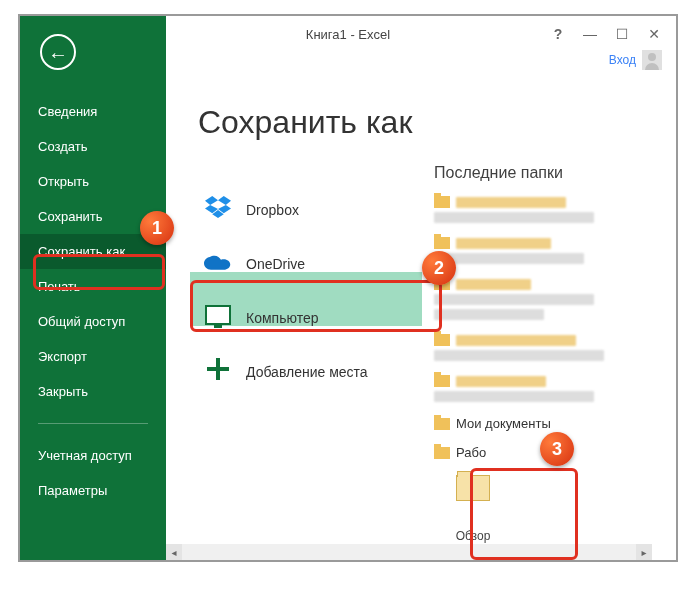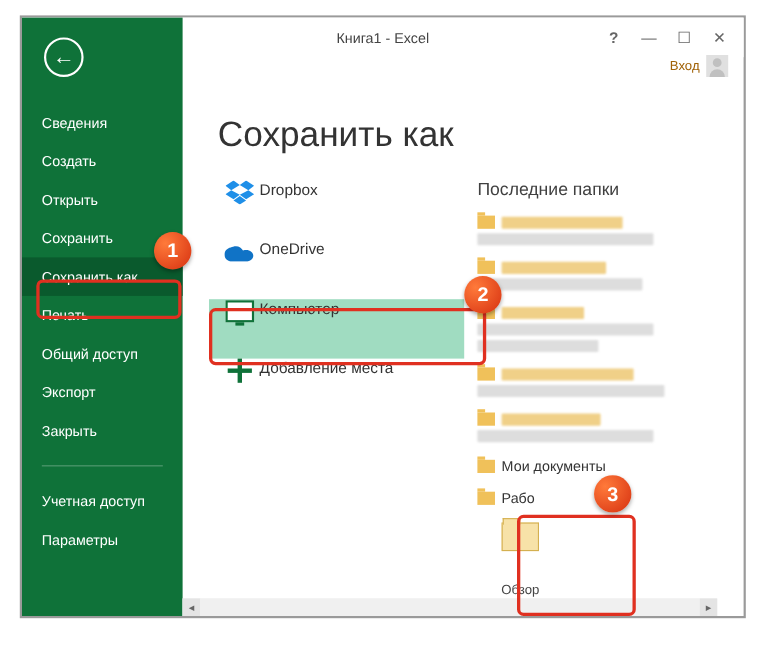--- a/index.html
+++ b/index.html
@@ -7,37 +7,37 @@
 
 .container { border: 2px solid #9a9a9a; width: 660px; height: 548px; margin: 14px 18px; position: relative; background: #fff; }
 
 .titlebar { height: 36px; display: flex; align-items: center; justify-content: center; position: relative; background: #fff; }
 .titlebar-title { font-size: 13px; color: #444; }
 .titlebar-controls { position: absolute; right: 6px; top: 6px; display: flex; align-items: center; gap: 0; }
 .tb-btn { width: 32px; height: 24px; display:flex; align-items:center; justify-content:center; color:#666; font-size:14px; }
 .tb-help { font-weight: bold; }
 
 .loginrow { position: absolute; right: 14px; top: 34px; display:flex; align-items:center; gap:6px; }
-.loginrow span { font-size: 12px; color: #a16207; }
+.loginrow span { font-size: 12px; color: #3b82f6; }
 .avatar { width: 20px; height: 20px; background: #e0e0e0; position: relative; }
 .avatar::before { content:""; position:absolute; top:3px; left:6px; width:8px; height:8px; background:#c0c0c0; border-radius:50%; }
 .avatar::after { content:""; position:absolute; bottom:0; left:3px; width:14px; height:7px; background:#c0c0c0; border-radius:7px 7px 0 0; }
 
 .sidebar { position:absolute; left:0; top:0; bottom:0; width:146px; background:#0f7239; color:#fff; padding-top: 18px; }
 .back-btn { width:36px; height:36px; border:2px solid #fff; border-radius:50%; margin-left:20px; margin-bottom:24px; display:flex; align-items:center; justify-content:center; }
 .back-arrow { font-size:20px; color:#fff; line-height:1; }
 .nav-item { padding: 10px 18px; font-size: 13px; color: #fff; cursor:pointer; position:relative; }
 .nav-item.active { background: #0a5a2d; }
 .nav-divider { height:1px; background:rgba(255,255,255,0.3); margin:14px 18px; }
 
 .main { position:absolute; left:146px; right:0; top:56px; bottom:6px; display:flex; }
 .page-title { position:absolute; left:178px; top:88px; font-size:32px; font-weight:300; color:#333; }
 
 .places { width: 256px; padding-top: 92px; padding-left: 24px; }
-.place-item { display:flex; align-items:flex-start; height:54px; padding-left:14px; gap:4px; cursor:pointer; }
+.place-item { display:flex; align-items:flex-end; height:54px; padding-left:14px; gap:14px; cursor:pointer; }
 .place-item.selected { background:#a0dcc1; }
 .place-label { font-size:14px; color:#333; }
 
 .icon-box { width:28px; height:22px; display:flex; align-items:center; justify-content:center; }
 .dropbox-icon svg { width:26px; height:22px; }
 .onedrive-icon svg { width:28px; height:18px; }
 .computer-icon { width:26px; height:20px; border:2px solid #0f7239; background:#fff; position:relative; }
 .computer-icon::after { content:""; position:absolute; bottom:-5px; left:7px; width:8px; height:3px; background:#0f7239; }
 .plus-icon { width:22px; height:22px; position:relative; }
 .plus-icon::before { content:""; position:absolute; left:9px; top:0; width:4px; height:22px; background:#0f7239; }

